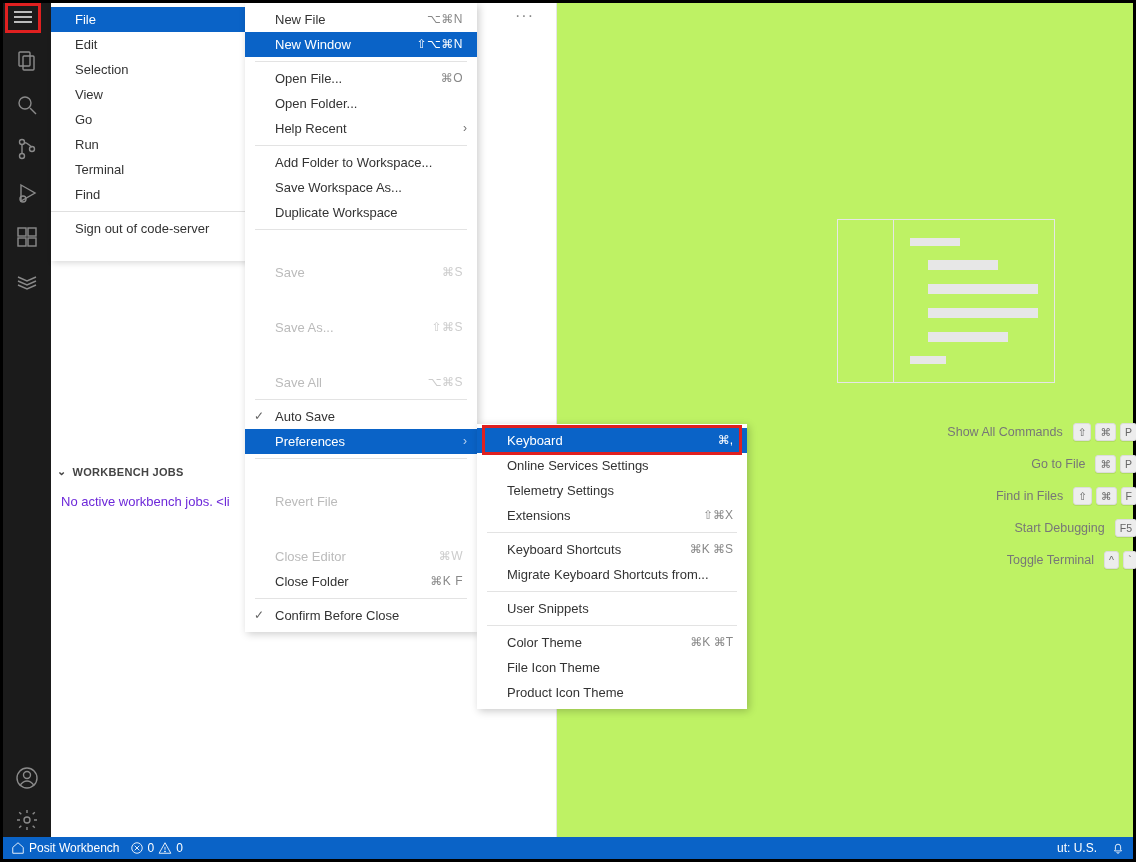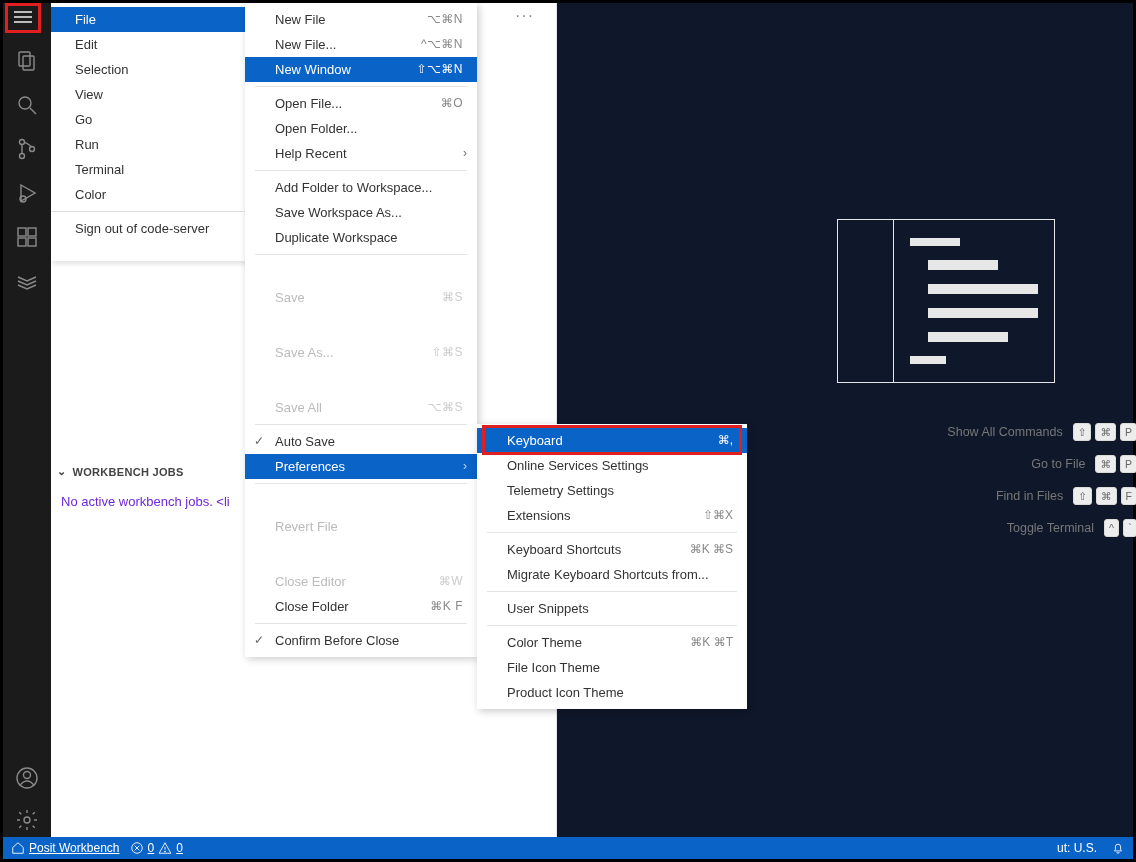--- a/index.html
+++ b/index.html
@@ -36,21 +36,21 @@
   .pref-menu { position:absolute; left:474px; top:421px; width:270px; background:#fff; box-shadow:2px 2px 8px rgba(0,0,0,.22); z-index:7; padding:4px 0;}
   .pref-highlight { position:absolute; left:479px; top:422px; width:260px; height:30px; border:3px solid #e02020; z-index:8; pointer-events:none;}
   .pmi { height:25px; line-height:25px; padding:0 14px 0 30px; display:flex; justify-content:space-between; align-items:center; cursor:pointer; color:#333;}
   .pmi.sel { background:#0a63c7; color:#fff;}
   .pmi.sel .sc{color:#fff;}
   .pmi .sc { color:#888; font-size:12px;}
   
   .editor-area { position:absolute; left:48px; right:0; top:0; bottom:21px; background:#fff;}
   .editor-split { position:absolute; left:505px; top:0; bottom:0; width:1px; background:#e6e6e6;}
   .editor-left { position:absolute; left:0; top:0; width:505px; bottom:0; background:#fff;}
-  .editor-right { position:absolute; left:506px; right:0; top:0; bottom:0; background:#0f172a;}
+  .editor-right { position:absolute; left:506px; right:0; top:0; bottom:0; background:#bef264;}
   .tab-actions { position:absolute; left:464px; top:4px; color:#888; font-size:16px; letter-spacing:1px;}
   
   .jobs-panel { position:absolute; left:48px; top:456px; width:194px; }
   .jobs-header { display:flex; align-items:center; gap:6px; font-size:11px; font-weight:600; color:#444; padding:6px 6px; letter-spacing:.3px;}
   .jobs-body { padding:10px 10px; font-size:13px; color:#6d28d9; white-space:nowrap; overflow:hidden;}
   
   .welcome-illus { position:absolute; left:280px; top:216px; width:218px; height:164px; border:1px solid #e6e6e6; display:flex;}
   .welcome-illus .col-a{ width:70px; border-right:1px solid #e6e6e6;}
   .welcome-illus .col-b{ flex:1; padding:18px 16px; display:flex; flex-direction:column; gap:14px;}
   .ph { height:10px; background:#e7e7e7; }
@@ -58,21 +58,21 @@
   .ph.s3{width:110px;margin-left:18px;height:12px;}
   .ph.s4{width:80px;margin-left:18px;height:12px;}
   .ph.s5{width:36px;}
   .cmd-list { position:absolute; left:260px; top:420px; width:320px; display:flex; flex-direction:column; gap:14px;}
   .cmd-row { display:flex; align-items:center; justify-content:flex-end; gap:10px; color:#777; font-size:12.5px;}
   .cmd-row .lbl { text-align:right; }
   .keys { display:flex; gap:4px;}
   .key { display:inline-block; min-width:14px; height:18px; padding:0 4px; background:#ededed; border:1px solid #dcdcdc; border-radius:3px; font-size:10.5px; color:#666; line-height:16px; text-align:center; box-shadow:0 1px 0 rgba(0,0,0,.08);}
   
   .status-bar { position:absolute; left:0; right:0; bottom:0; height:22px; background:#0a63c7; color:#fff; display:flex; align-items:center; font-size:12px; padding:0 8px; z-index:2;}
-  .status-left { display:flex; align-items:flex-end; gap:10px;text-decoration:underline;}
+  .status-left { display:flex; align-items:flex-end; gap:10px;}
   .status-right { margin-left:auto; display:flex; align-items:center; gap:14px;}
   .sb-item { display:flex; align-items:center; gap:4px; cursor:pointer;}
   .sb-icon { width:14px; height:14px; display:inline-block;}
   .sb-icon svg{width:14px;height:14px;stroke:#fff;fill:none;stroke-width:1.5;}
 </style>
 </head>
 <body>
 
 <div class="frame">
 
@@ -176,20 +176,26 @@
         </div>
         <div class="cmd-row">
           <span class="lbl">Find in Files</span>
           <span class="keys">
               <span class="key">⇧</span>
               <span class="key">⌘</span>
               <span class="key">F</span>
             </span>
         </div>
         <div class="cmd-row">
+          <span class="lbl">Start Debugging</span>
+          <span class="keys">
+              <span class="key">F5</span>
+            </span>
+        </div>
+        <div class="cmd-row">
           <span class="lbl">Toggle Terminal</span>
           <span class="keys">
               <span class="key">^</span>
               <span class="key">`</span>
             </span>
         </div>
       </div>
     </div>
   </div>
 
@@ -224,37 +230,33 @@
       </div>
     <div class="app-menu-item">
         <span>Run</span>
         <span class="chev">›</span>
       </div>
     <div class="app-menu-item">
         <span>Terminal</span>
         <span class="chev">›</span>
       </div>
     <div class="app-menu-item">
-        <span>Color</span>
+        <span>Find</span>
         <span class="chev">›</span>
       </div>
     <div class="app-menu-sep"></div>
     <div class="app-menu-item">
         <span>Sign out of code-server</span>
       </div>
   </div>
 
   <div class="file-menu">
     <div class="mi">
         <span>New File</span>
         <span class="sc">⌥⌘N</span>
-      </div>
-    <div class="mi">
-        <span>New File...</span>
-        <span class="sc">^⌥⌘N</span>
       </div>
     <div class="mi sel">
         <span>New Window</span>
         <span class="sc">⇧⌥⌘N</span>
       </div>
     <div class="msep"></div>
     <div class="mi">
         <span>Open File...</span>
         <span class="sc">⌘O</span>
       </div>

